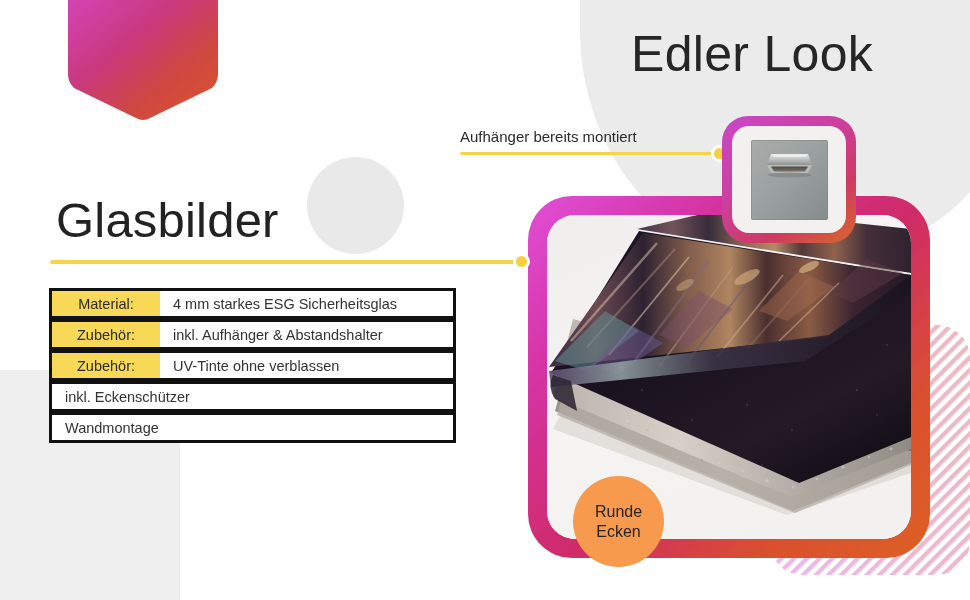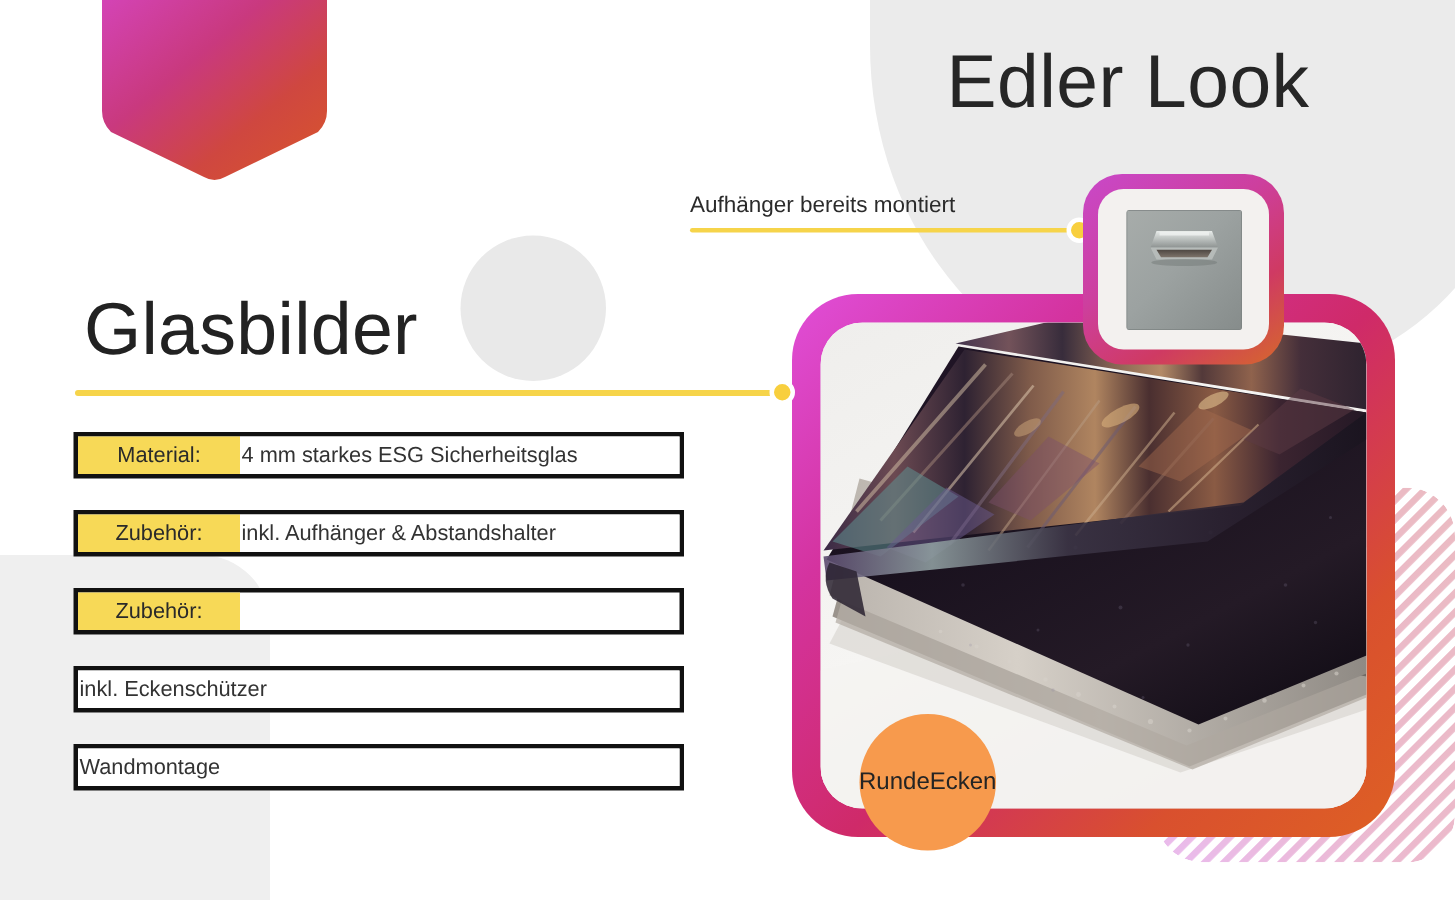--- a/index.html
+++ b/index.html
@@ -59,31 +59,31 @@
     position:absolute;left:460px;top:128px;z-index:6;
     font-size:15px;color:#2b2b2b;white-space:nowrap;
     font-family:"Liberation Sans", sans-serif;
   }
 
   
   .spec-table{position:absolute;left:49px;top:288px;width:407px;z-index:6;}
   .spec-row{
     display:flex;align-items:stretch;
     border:3px solid #111;background:#fff;
-    height:25px;margin-bottom:21px;box-sizing:content-box;
+    height:25px;box-sizing:content-box;
   }
   .spec-key{
     width:108px;min-width:108px;background:#f7d957;
     display:flex;align-items:center;justify-content:center;
     font-size:14.5px;color:#2a2a2a;
     font-family:"Liberation Sans", sans-serif;
   }
   .spec-val{
     flex:1;background:#fff;display:flex;align-items:center;
-    padding-left:1px;font-size:14.5px;color:#333;
+    padding-left:13px;font-size:14.5px;color:#333;
     font-family:"Liberation Sans", sans-serif;white-space:nowrap;overflow:hidden;
   }
 
   
   .stripes{
     position:absolute;left:770px;top:325px;width:200px;height:250px;z-index:2;
     border-radius:32px;overflow:hidden;
   }
 
   
@@ -109,21 +109,21 @@
   .thumb-white{
     width:100%;height:100%;background:#f3f1ef;border-radius:17px;
     display:flex;align-items:center;justify-content:center;box-sizing:border-box;
   }
   .thumb-img{width:77px;height:80px;border-radius:2px;display:block;}
 
   
   .badge{
     position:absolute;left:573px;top:476px;width:91px;height:91px;z-index:9;
     border-radius:50%;background:#f79a4d;
-    display:flex;flex-direction:row;align-items:center;justify-content:center;
+    display:flex;flex-direction:column;align-items:center;justify-content:center;
     line-height:1.22;
   }
   .badge span{
     font-size:16px;color:#242424;font-family:"Liberation Sans", sans-serif;
     display:block;text-align:center;
   }
 </style>
 </head>
 <body>
 
@@ -161,20 +161,21 @@
     <div class="spec-row">
       <div class="spec-key">Material:</div>
       <div class="spec-val">4 mm starkes ESG Sicherheitsglas</div>
     </div>
     <div class="spec-row">
       <div class="spec-key">Zubehör:</div>
       <div class="spec-val">inkl. Aufhänger &amp; Abstandshalter</div>
     </div>
     <div class="spec-row">
       <div class="spec-key">Zubehör:</div>
+      <div class="spec-val">UV-Tinte ohne verblassen</div>
     </div>
     <div class="spec-row">
       <div class="spec-val">inkl. Eckenschützer</div>
     </div>
     <div class="spec-row">
       <div class="spec-val">Wandmontage</div>
     </div>
   </div>
 
   <div class="stripes">

